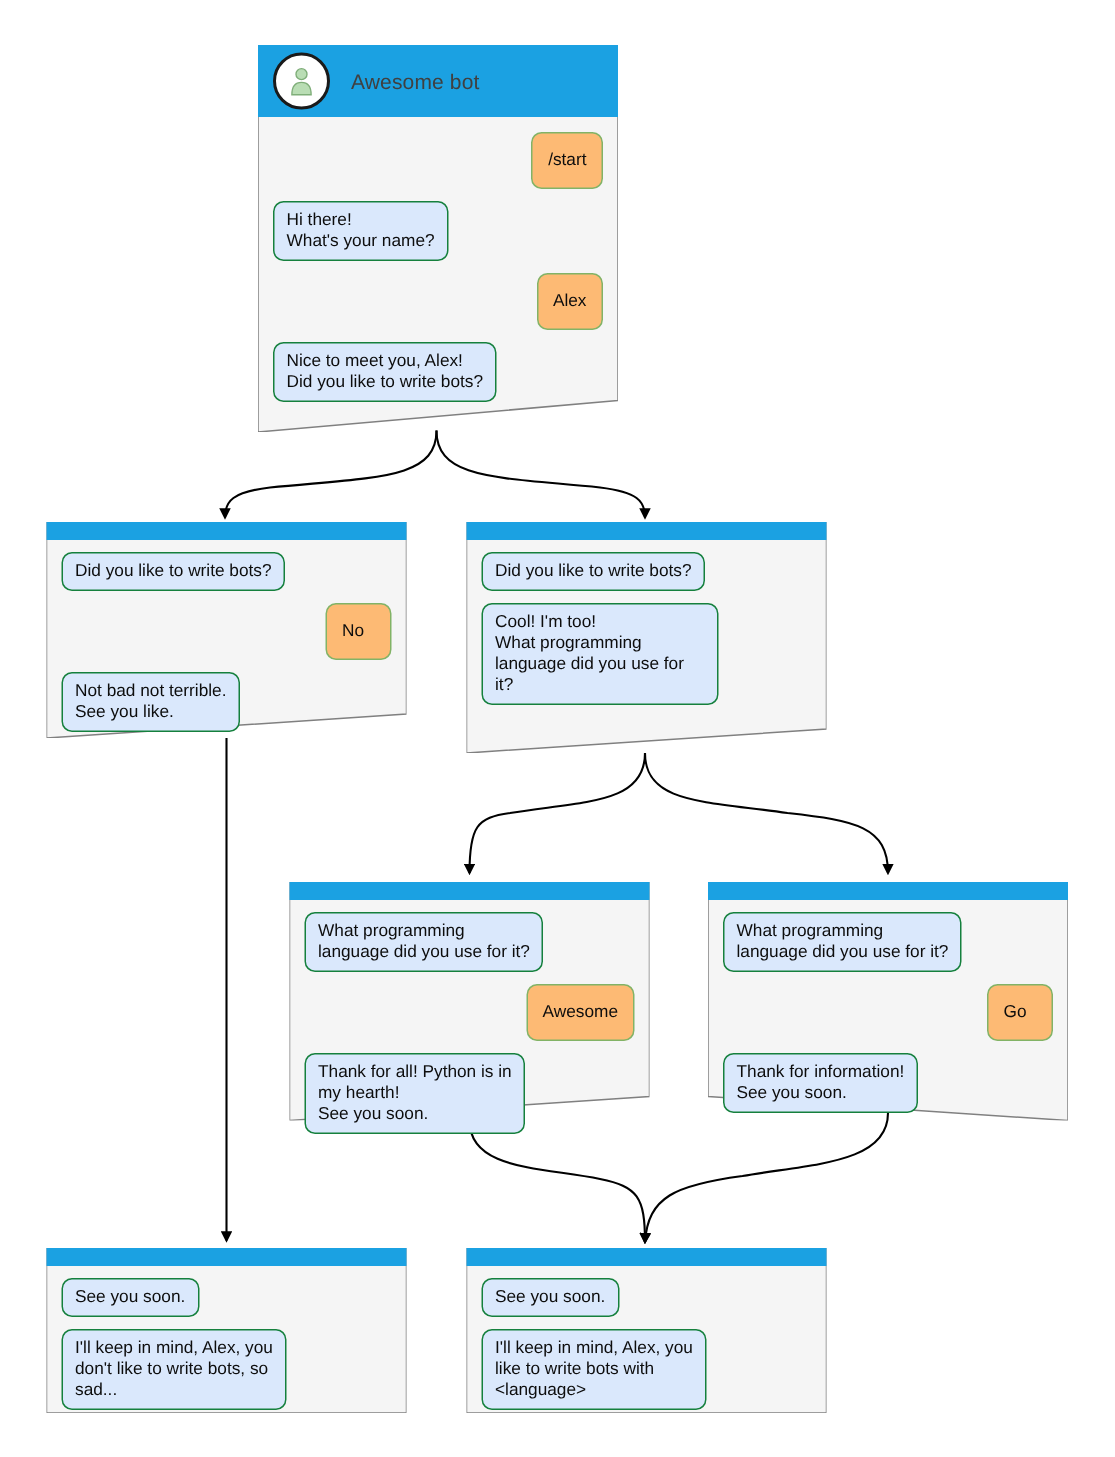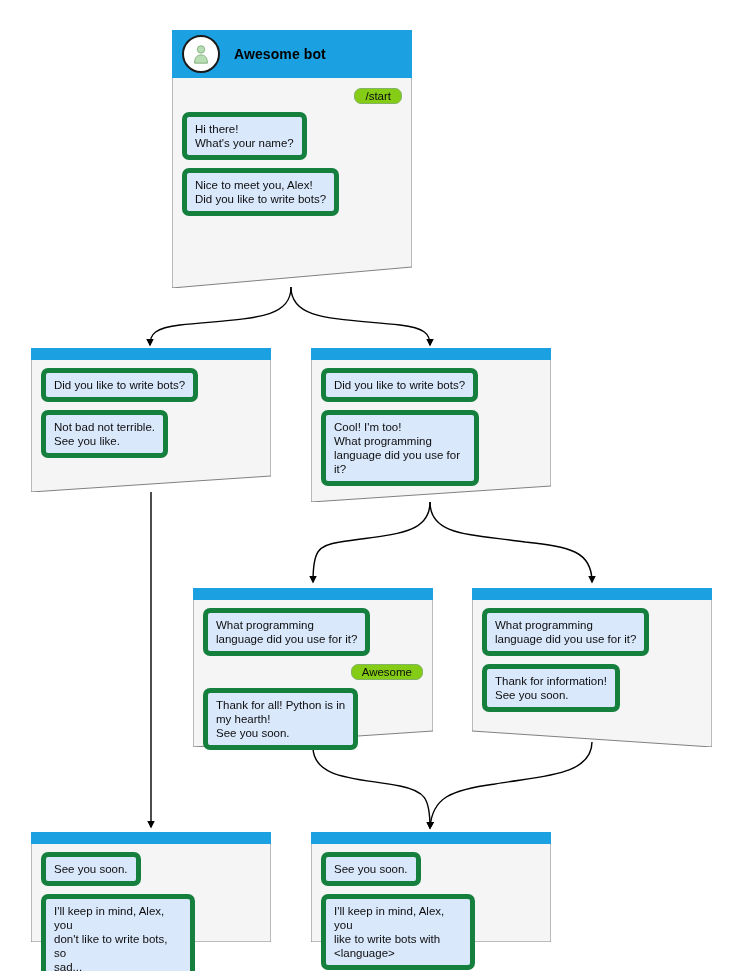--- a/index.html
+++ b/index.html
@@ -58,23 +58,23 @@
     background: #ffffff;
     border: 2px solid #1a1a1a;
     box-sizing: border-box;
     display: flex;
     align-items: center;
     justify-content: center;
     flex: none;
   }
   .avatar svg { display: block; }
   .bot-title {
-    color: #000000;
+    color: #404040;
     font-size: 14px;
-    font-weight: bold;
+    font-weight: normal;
     margin-left: 14px;
     letter-spacing: 0.1px;
   }
 
   .messages {
     position: absolute;
     left: 0;
     right: 0;
     top: 12px;
     bottom: 0;
@@ -90,31 +90,31 @@
     line-height: 14px;
     color: #0d0d0d;
     border-radius: 7px;
     padding: 5px 8px;
     box-sizing: border-box;
     white-space: pre-line;
     margin-bottom: 8px;
   }
   .msg.bot {
     background: #dae8fc;
-    border: 5px solid #15803d;
+    border: 1px solid #15803d;
     margin-right: auto;
   }
   .msg.user {
-    background: #84cc16;
+    background: #fdba74;
     border: 1px solid #82b366;
     margin-left: auto;
     width: fit-content;
     min-width: 44px;
     text-align: left;
-    padding: 0 10px;
+    padding: 11px 10px;
   }
   .msg-row { display: flex; }
   .msg-row.right { justify-content: flex-end; }
 </style>
 </head>
 <body>
 
 <div id="canvas">
 
   <svg id="edges" viewBox="0 0 743 971" xmlns="http://www.w3.org/2000/svg">
@@ -155,36 +155,42 @@
       <span class="bot-title">Awesome bot</span>
     </div>
     <div class="messages">
       <div class="msg-row right">
         <div class="msg user">/start</div>
       </div>
       <div class="msg-row">
         <div class="msg bot">Hi there!
 What's your name?</div>
       </div>
+      <div class="msg-row right">
+        <div class="msg user">Alex</div>
+      </div>
       <div class="msg-row">
         <div class="msg bot" style="max-width:80%">Nice to meet you, Alex!
 Did you like to write bots?</div>
       </div>
     </div>
   </div>
 
   <div class="node" style="left:31px; top:348px; width:240px; height:144px;">
     <svg class="node-shape" viewBox="0 0 240 144" preserveAspectRatio="none" xmlns="http://www.w3.org/2000/svg">
       <path d="M 0 0 L 240 0 L 240 128 L 0 144 Z" fill="#f5f5f5" stroke="#808080" stroke-width="1"></path>
     </svg>
     <div class="node-header"></div>
     <div class="messages">
       <div class="msg-row">
         <div class="msg bot" style="max-width:80%">Did you like to write bots?</div>
       </div>
+      <div class="msg-row right">
+        <div class="msg user">No</div>
+      </div>
       <div class="msg-row">
         <div class="msg bot">Not bad not terrible.
 See you like.</div>
       </div>
     </div>
   </div>
 
   <div class="node" style="left:311px; top:348px; width:240px; height:154px;">
     <svg class="node-shape" viewBox="0 0 240 154" preserveAspectRatio="none" xmlns="http://www.w3.org/2000/svg">
       <path d="M 0 0 L 240 0 L 240 138 L 0 154 Z" fill="#f5f5f5" stroke="#808080" stroke-width="1"></path>
@@ -226,20 +232,23 @@
   <div class="node" style="left:472px; top:588px; width:240px; height:159px;">
     <svg class="node-shape" viewBox="0 0 240 159" preserveAspectRatio="none" xmlns="http://www.w3.org/2000/svg">
       <path d="M 0 0 L 240 0 L 240 159 L 0 143 Z" fill="#f5f5f5" stroke="#808080" stroke-width="1"></path>
     </svg>
     <div class="node-header"></div>
     <div class="messages">
       <div class="msg-row">
         <div class="msg bot" style="max-width:78%">What programming
 language did you use for it?</div>
       </div>
+      <div class="msg-row right">
+        <div class="msg user">Go</div>
+      </div>
       <div class="msg-row">
         <div class="msg bot" style="max-width:72%">Thank for information!
 See you soon.</div>
       </div>
     </div>
   </div>
 
   <div class="node" style="left:31px; top:832px; width:240px; height:110px;">
     <svg class="node-shape" viewBox="0 0 240 110" preserveAspectRatio="none" xmlns="http://www.w3.org/2000/svg">
       <path d="M 0 0 L 240 0 L 240 110 L 0 110 Z" fill="#f5f5f5" stroke="#808080" stroke-width="1"></path>

